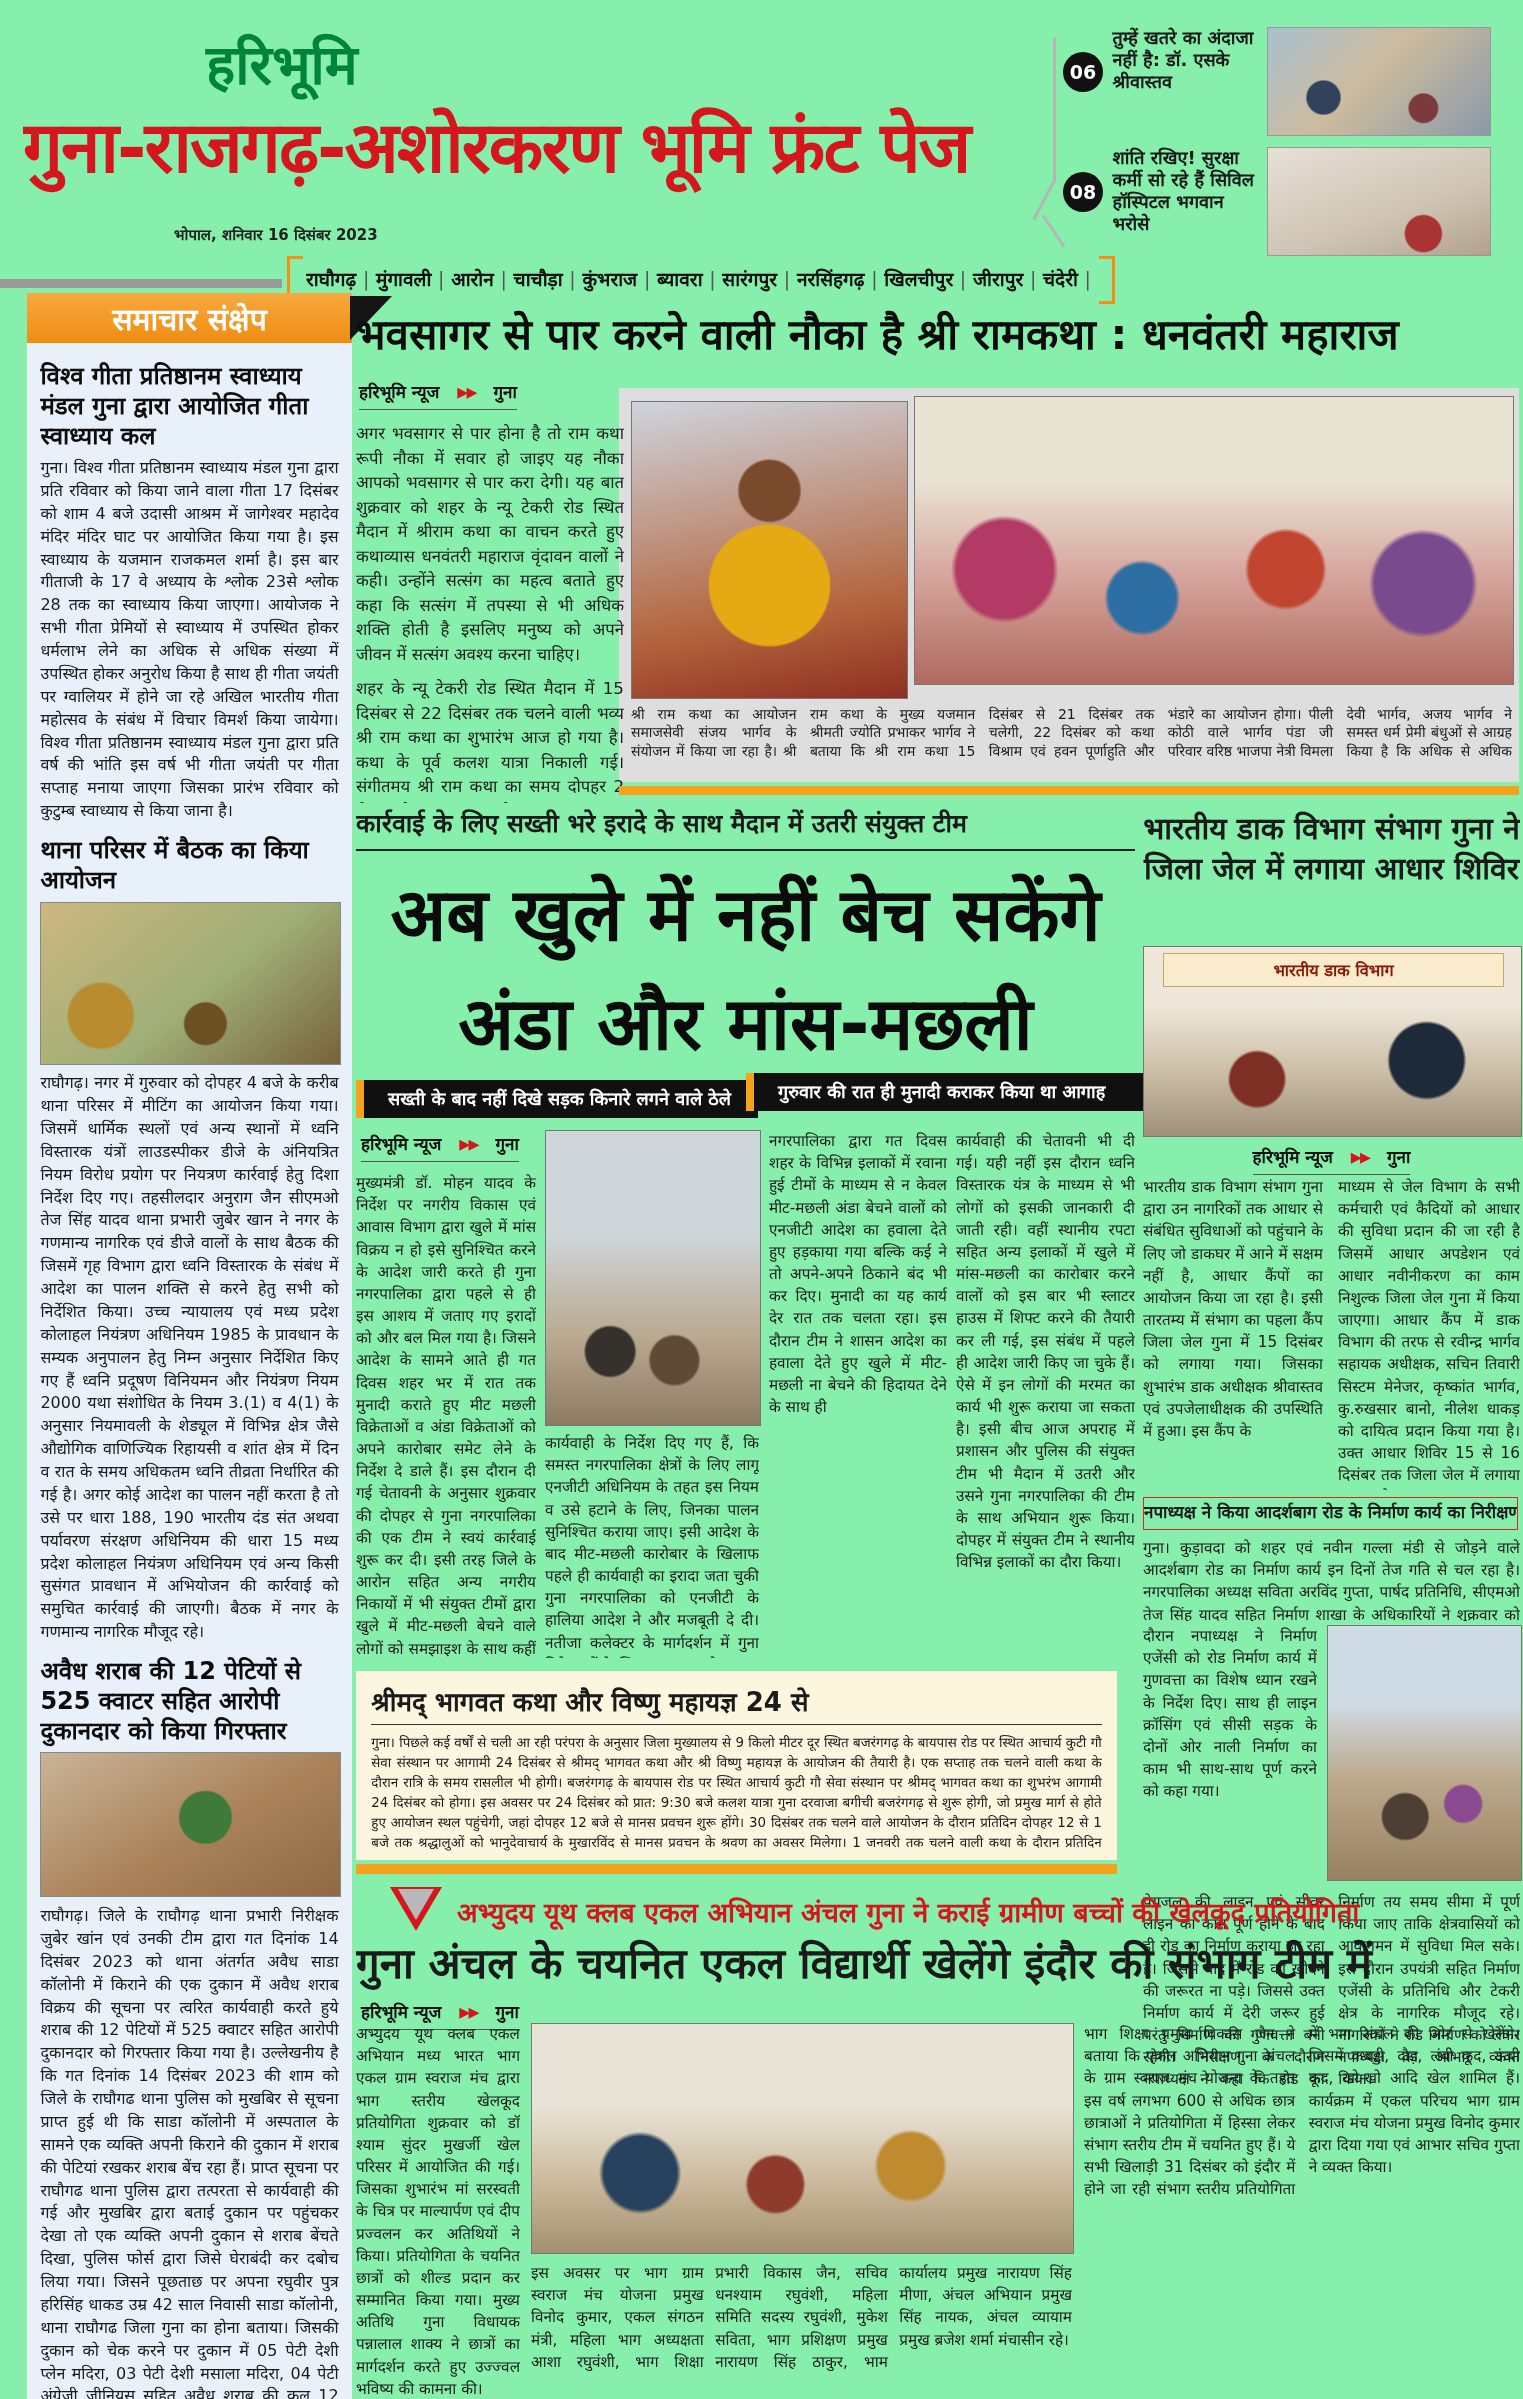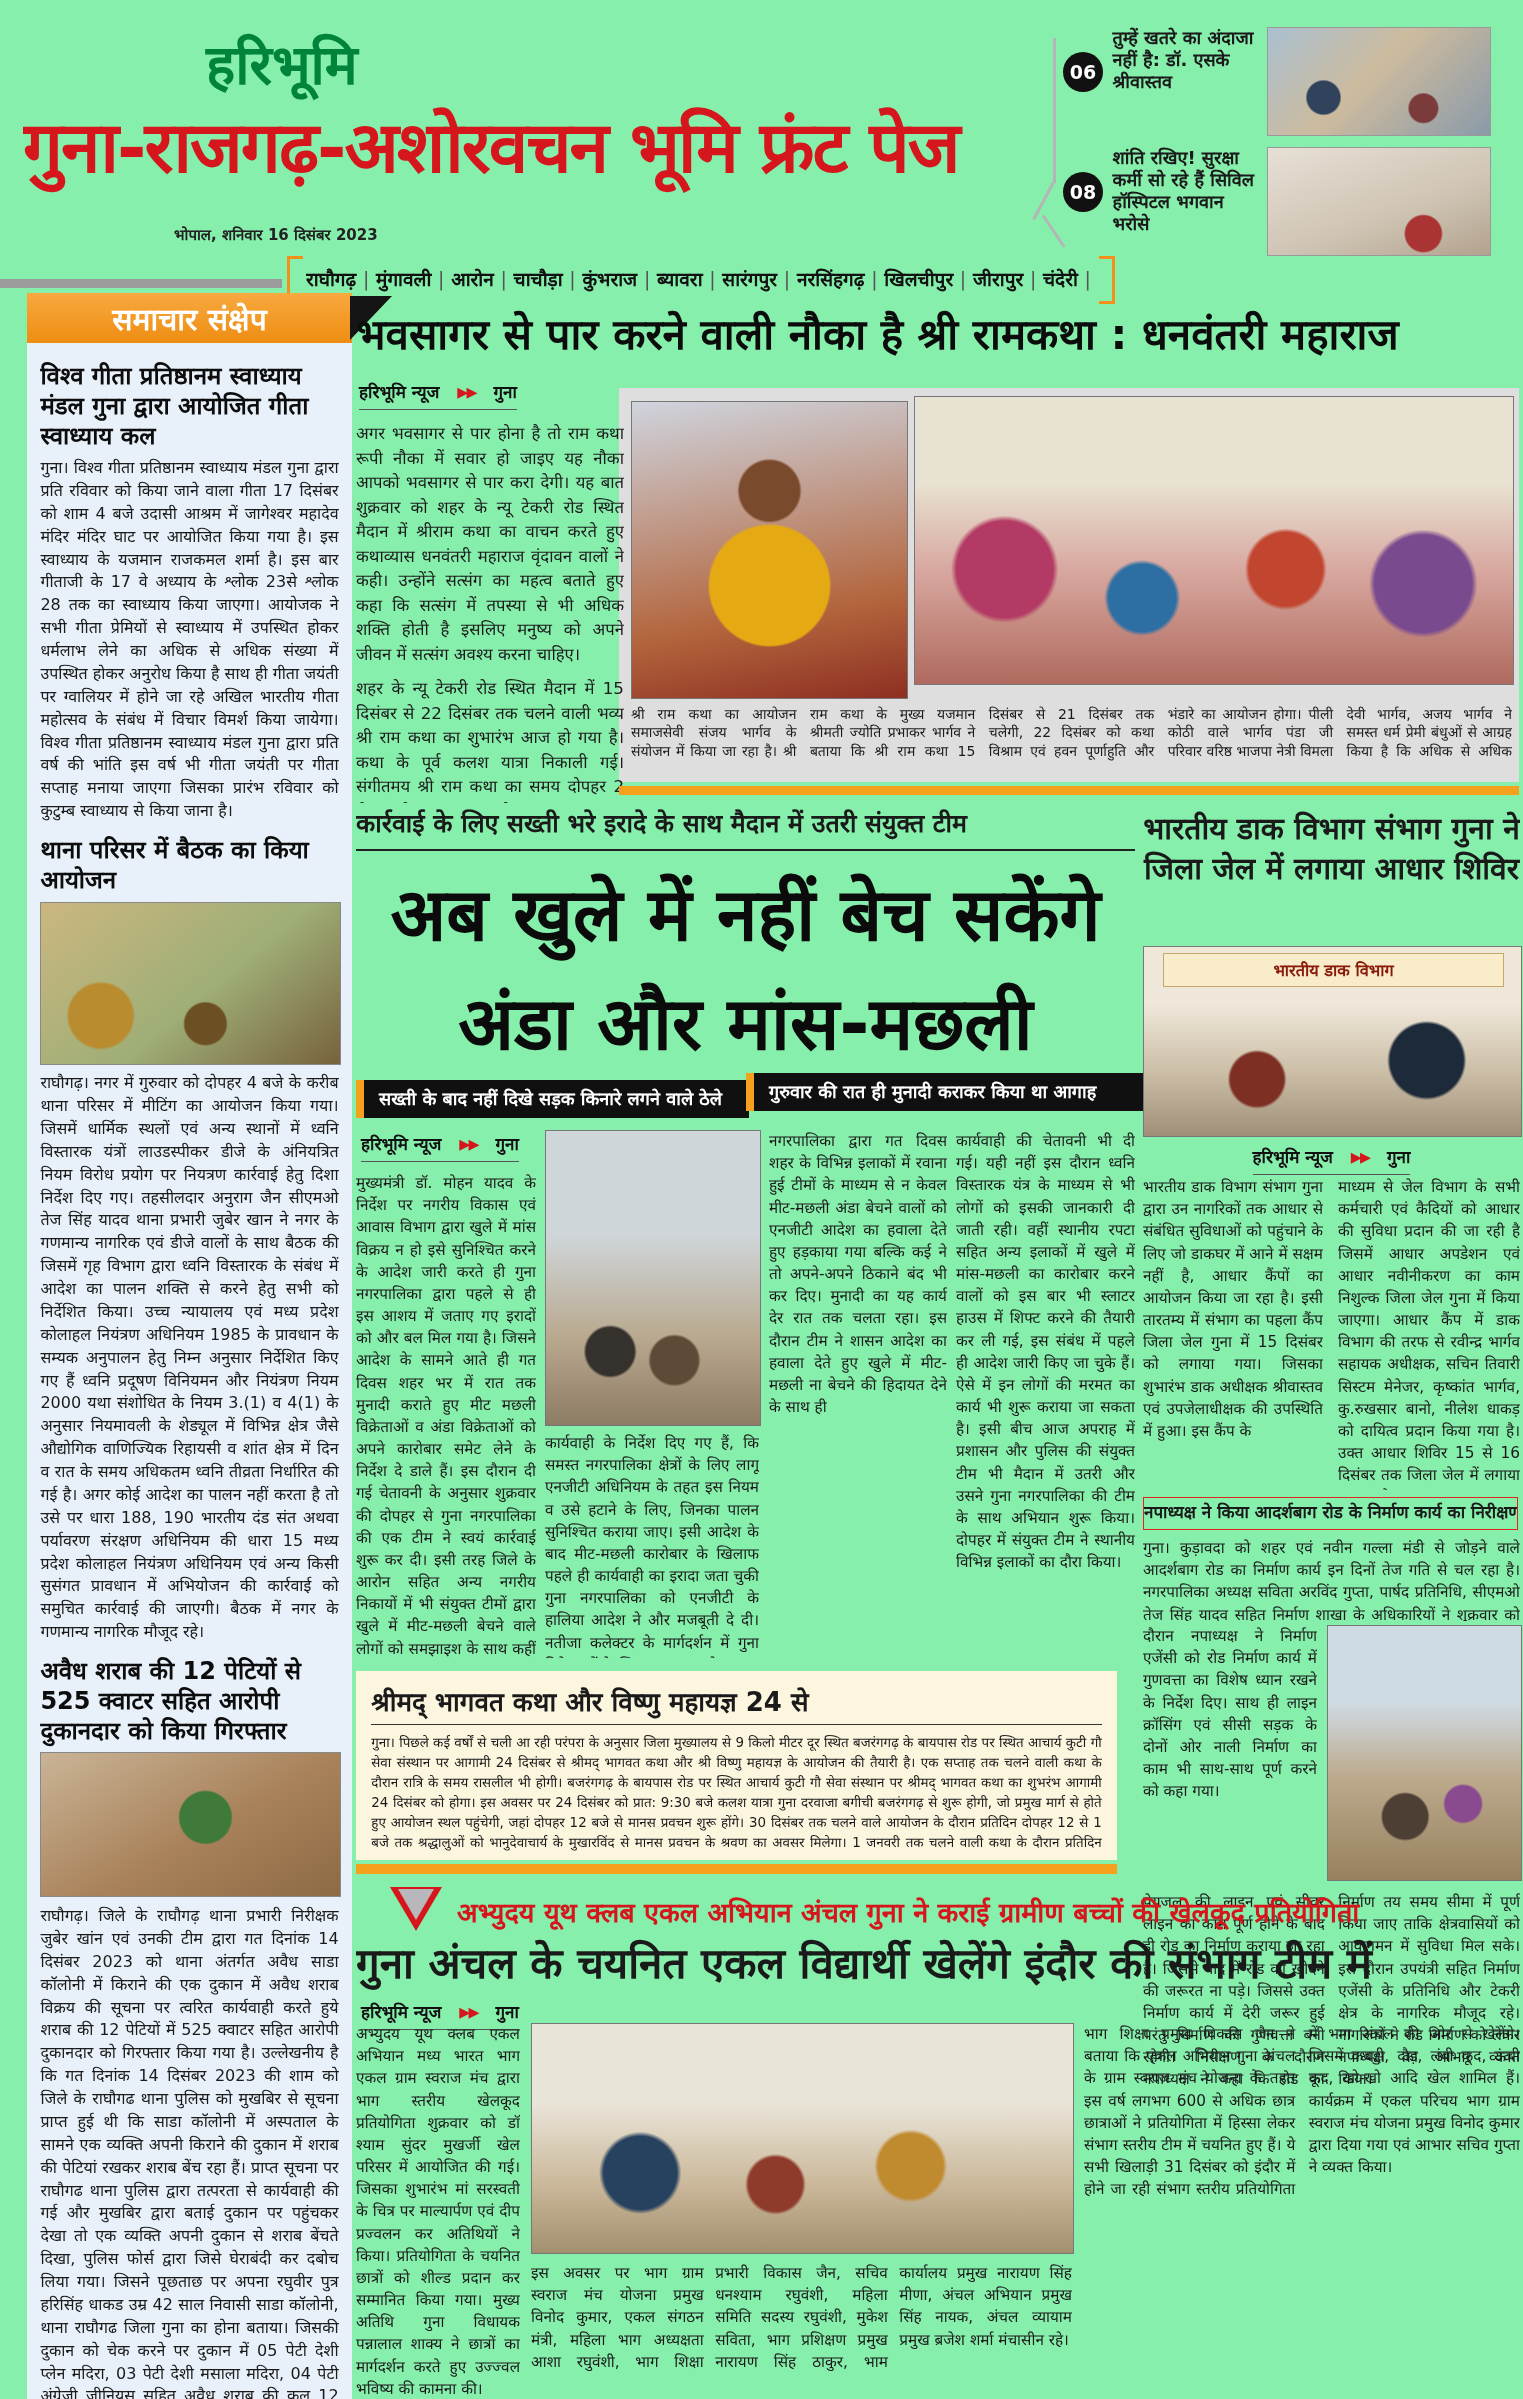--- a/index.html
+++ b/index.html
@@ -62,21 +62,21 @@
   .leadBody p{margin:0 0 9.6px;}
   .leadCap{left:631px;top:705px;width:881px;height:73px;font-size:14px;line-height:1.32;column-count:5;column-gap:13.4px;}
   .obar1{left:619px;top:786px;width:900px;height:8.6px;background:#f5a11e;}
 
   
   .kick{left:356px;top:805px;width:779px;height:44px;font-size:25px;font-weight:bold;border-bottom:2.9px solid #222;}
   .mh{width:779px;height:107px;font-size:73px;font-weight:800;text-align:center;color:#0b0b0b;}
   .mh1{left:356px;top:862px;}
   .mh2{left:356px;top:971px;}
   .sub{height:38px;background:#101010;color:#fff;font-size:18px;font-weight:bold;line-height:38px;
-       border-left:8.6px solid #f5a11e;padding-left:15px;}
+       border-left:8.6px solid #f5a11e;padding-left:24px;}
   .sub1{left:356px;top:1080px;width:370px;}
   .sub2{left:746px;top:1033px;width:380px;margin-top:40px;}
   .meatBy{left:361px;top:1132px;}
   .bcol{font-size:15.3px;line-height:1.45;}
   .mc1{left:356px;top:1172px;width:180px;height:486px;}
   .phStreet{left:545px;top:1130px;width:214px;height:294px;border:1px solid #777;
     background:radial-gradient(circle at 30% 75%,#35322e 0 9%,transparent 10%),radial-gradient(circle at 60% 78%,#5d4b38 0 9%,transparent 10%),linear-gradient(180deg,#cfd6da 0 35%,#b9a98f 70%,#8d7c64);}
   .mc2{left:545px;top:1432px;width:214px;height:226px;}
   .mc3{left:769px;top:1130px;width:178px;height:528px;}
   .mc4{left:956px;top:1130px;width:179px;height:528px;}
@@ -119,21 +119,21 @@
   .ekL{left:356px;top:2023px;width:164px;height:373px;}
   .ekM{left:531px;top:2262px;width:541px;height:134px;column-count:3;column-gap:11.5px;}
   .ekR{left:1084px;top:2023px;width:436px;height:373px;column-count:2;column-gap:13.4px;}
 </style>
 </head>
 <body>
 
 <div id="page">
 
   <div class="abs logo">हरिभूमि</div>
-  <div class="abs title clip nw">गुना-राजगढ़-अशोरवचन भूमि फ्रंट पेज</div>
+  <div class="abs title clip nw">गुना-राजगढ़-अशोरकरण भूमि फ्रंट पेज</div>
   <div class="abs dateline">भोपाल, शनिवार 16 दिसंबर 2023</div>
   <div class="abs mdiv1"></div>
   <div class="abs mdiv2"></div>
   <div class="abs mdiv3"></div>
 
   <div class="abs teasers">
     <div class="teaser">
       <div class="tnum">06</div>
       <div class="ttext">तुम्हें खतरे का अंदाजा नहीं है: डॉ. एसके श्रीवास्तव</div>
       <div class="tph ph1"></div>

